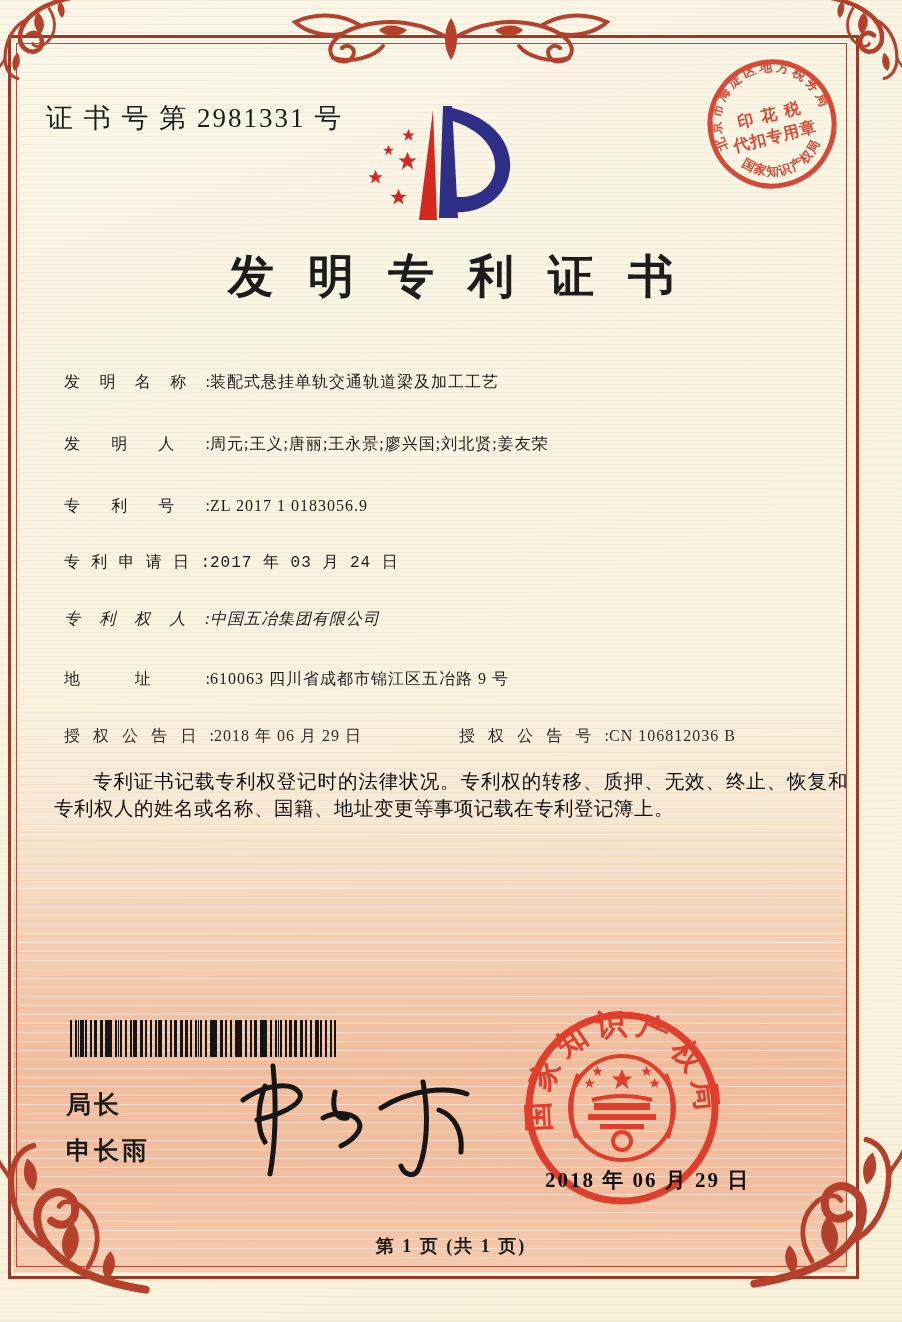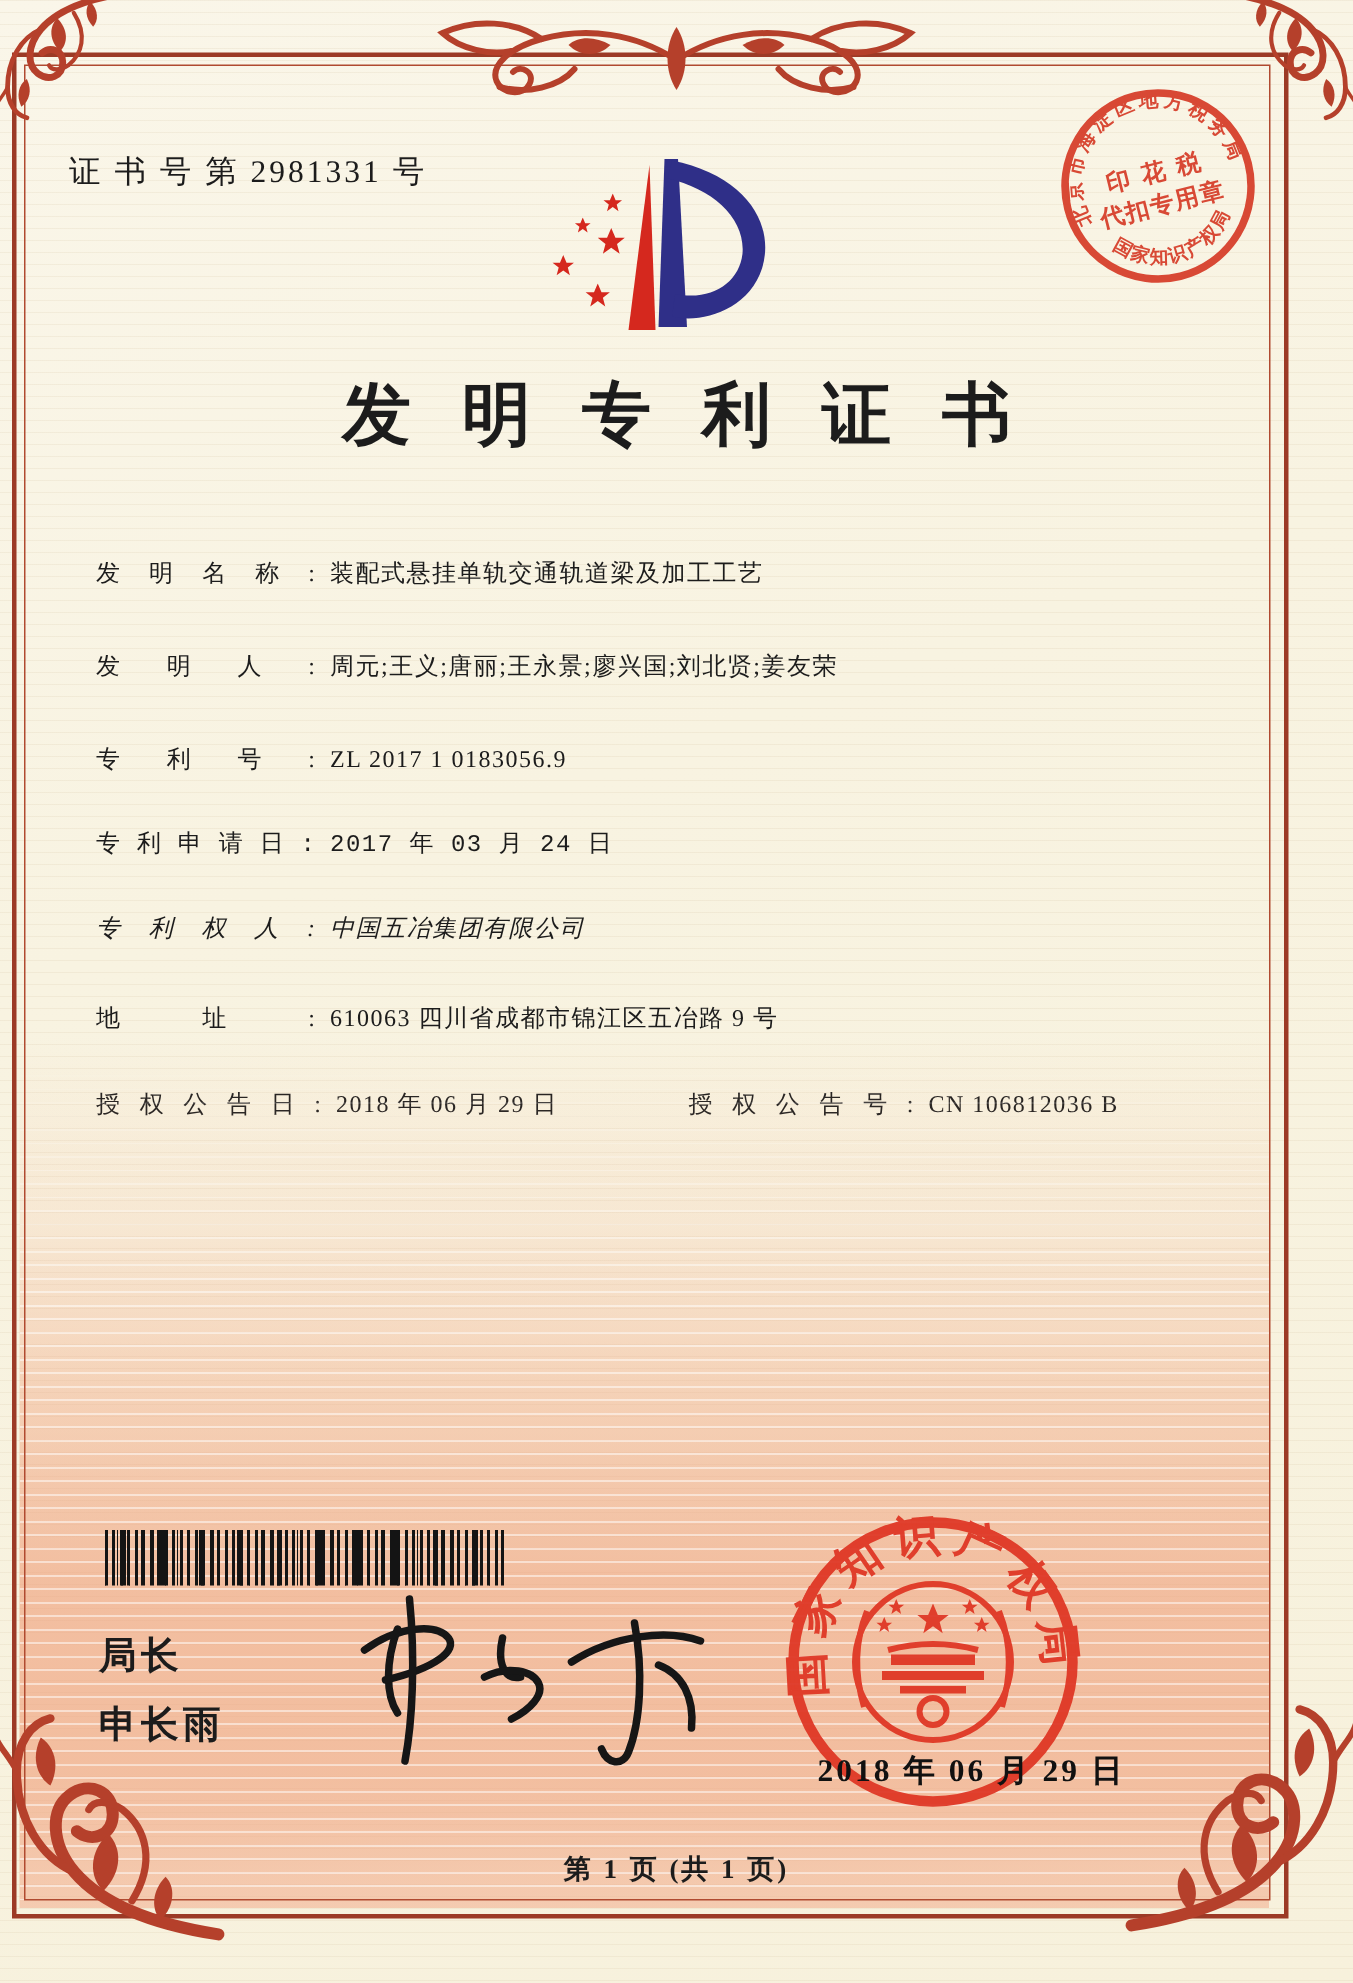--- a/index.html
+++ b/index.html
@@ -30,28 +30,28 @@
     content:"";position:absolute;inset:0;
     background:repeating-linear-gradient(180deg,rgba(255,255,255,.5) 0 1px,transparent 1px 9px);
     mask-image:linear-gradient(180deg,transparent 0,black 30%,black 100%);
     -webkit-mask-image:linear-gradient(180deg,transparent 0,black 30%,black 100%);
   }
   
   .frame-outer{left:8px;top:35px;width:845px;height:1238px;border:3px solid #9c3a26;z-index:2;pointer-events:none;}
   .frame-inner{left:16px;top:43px;width:829px;height:1222px;border:1px solid #b04a30;z-index:2;pointer-events:none;}
   .orn{z-index:3;pointer-events:none;}
 
-  .cert-no{left:46px;top:100px;font-size:21px;letter-spacing:2px;z-index:4;}
+  .cert-no{left:46px;top:100px;font-size:27px;letter-spacing:2px;z-index:4;}
   .logo{left:336px;top:90px;z-index:4;}
   .tax-stamp{left:698px;top:50px;z-index:5;opacity:.95;}
   .title{left:0;top:246px;width:902px;text-align:center;font-size:46px;font-weight:bold;
          letter-spacing:34px;text-indent:34px;z-index:4;}
   .frow{position:absolute;left:64px;white-space:nowrap;}
   .flabel{display:inline-block;width:146px;text-align:justify;text-align-last:justify;-moz-text-align-last:justify;}
-  .fvalue{margin-left:10px;letter-spacing:1px;}
+  .fvalue{letter-spacing:1px;}
   .frow.r1{top:372px;} .frow.r2{top:434px;} .frow.r3{top:496px;}
   .frow.r4{top:552px;font-family:Liberation Mono, monospace;} .frow.r5{top:609px;font-style:italic;} .frow.r6{top:669px;} .frow.r7{top:726px;}
   .grant-no-group{position:absolute;left:395px;top:0;white-space:nowrap;}
   .frow.r7 .flabel{width:150px;}
 
   .paras{left:54px;top:768px;width:794px;z-index:4;font-size:19.5px;line-height:27px;
          text-align:justify;letter-spacing:.5px;color:#101010;}
   .paras p{margin:0;text-indent:2em;}
 
   .barcode{left:70px;top:1020px;width:266px;height:37px;z-index:4;
@@ -190,20 +190,21 @@
 <div class="frow r7">
   <span>
     <span class="flabel">授权公告日:</span><span class="fvalue">2018 年 06 月 29 日</span>
   </span>
   <span class="grant-no-group">
     <span class="flabel">授权公告号:</span><span class="fvalue">CN 106812036 B</span>
   </span>
 </div>
 
 <div class="abs paras">
+  <p>专利证书记载专利权登记时的法律状况。专利权的转移、质押、无效、终止、恢复和专利权人的姓名或名称、国籍、地址变更等事项记载在专利登记簿上。</p>
 </div>
 
 <div class="abs barcode"></div>
 
 <div class="abs director">
   <div>局长</div>
   <div>申长雨</div>
 </div>
 
 <svg class="abs signature" width="270" height="125" viewBox="0 0 270 125">

